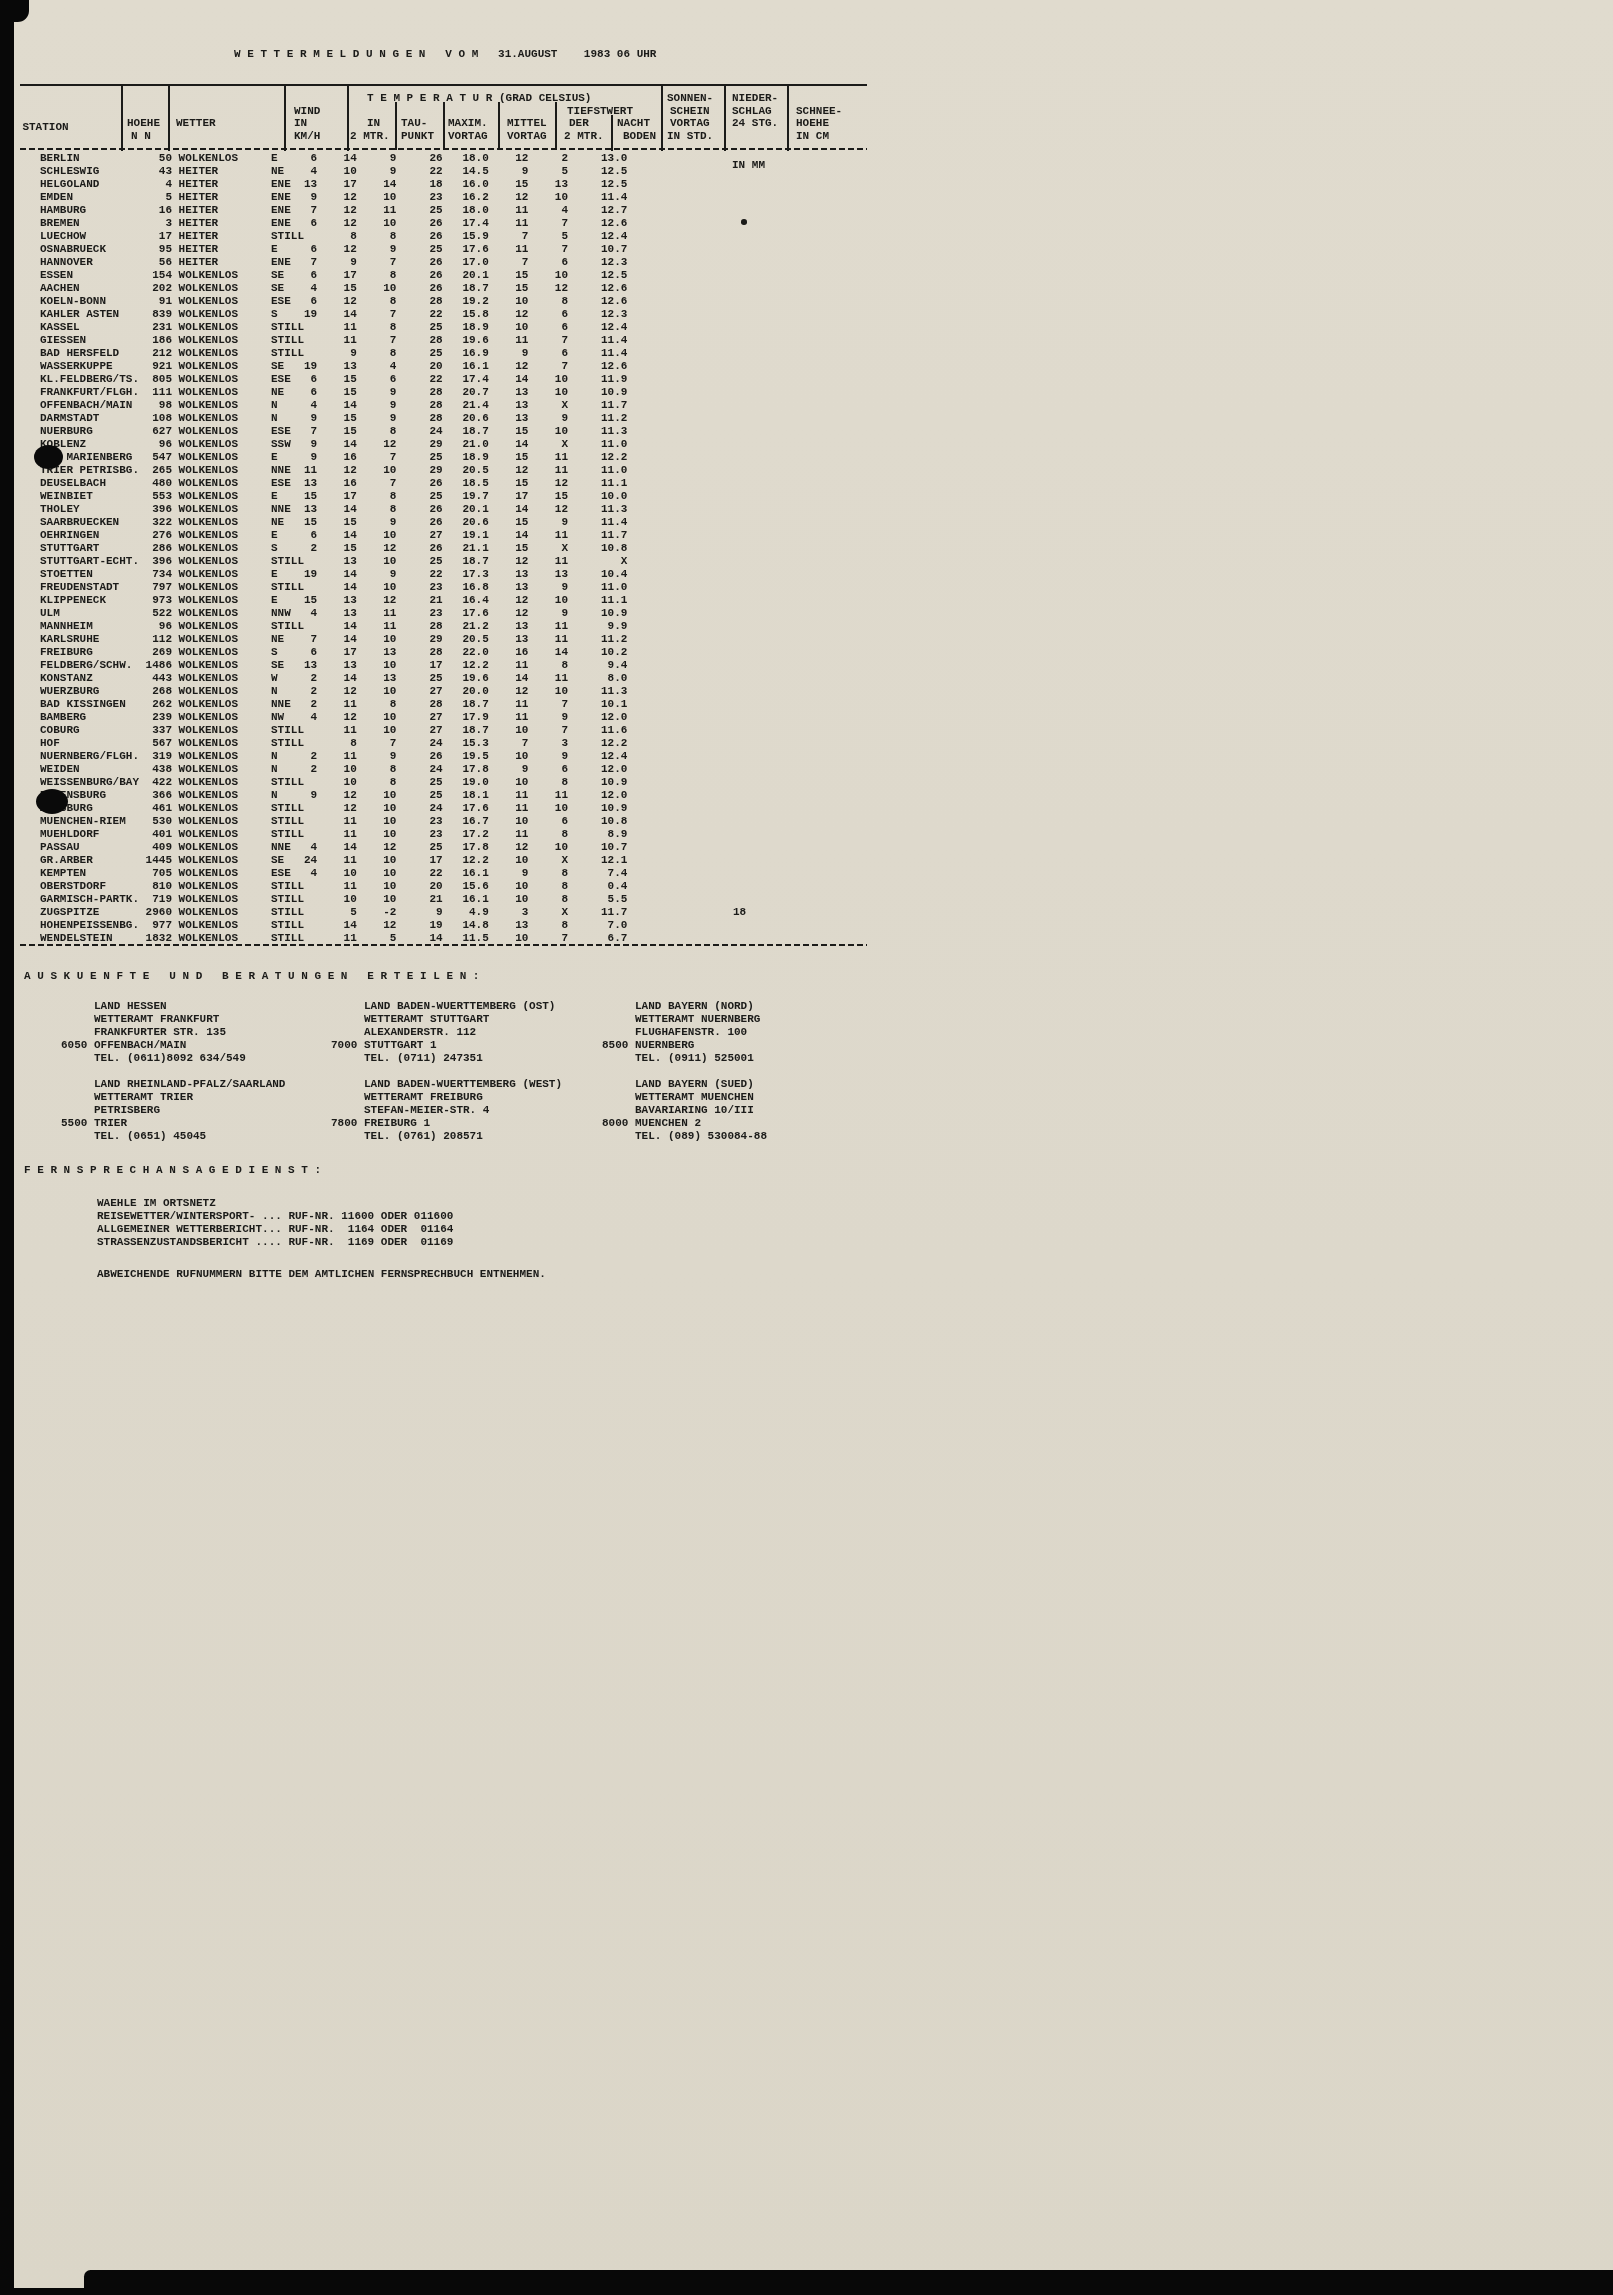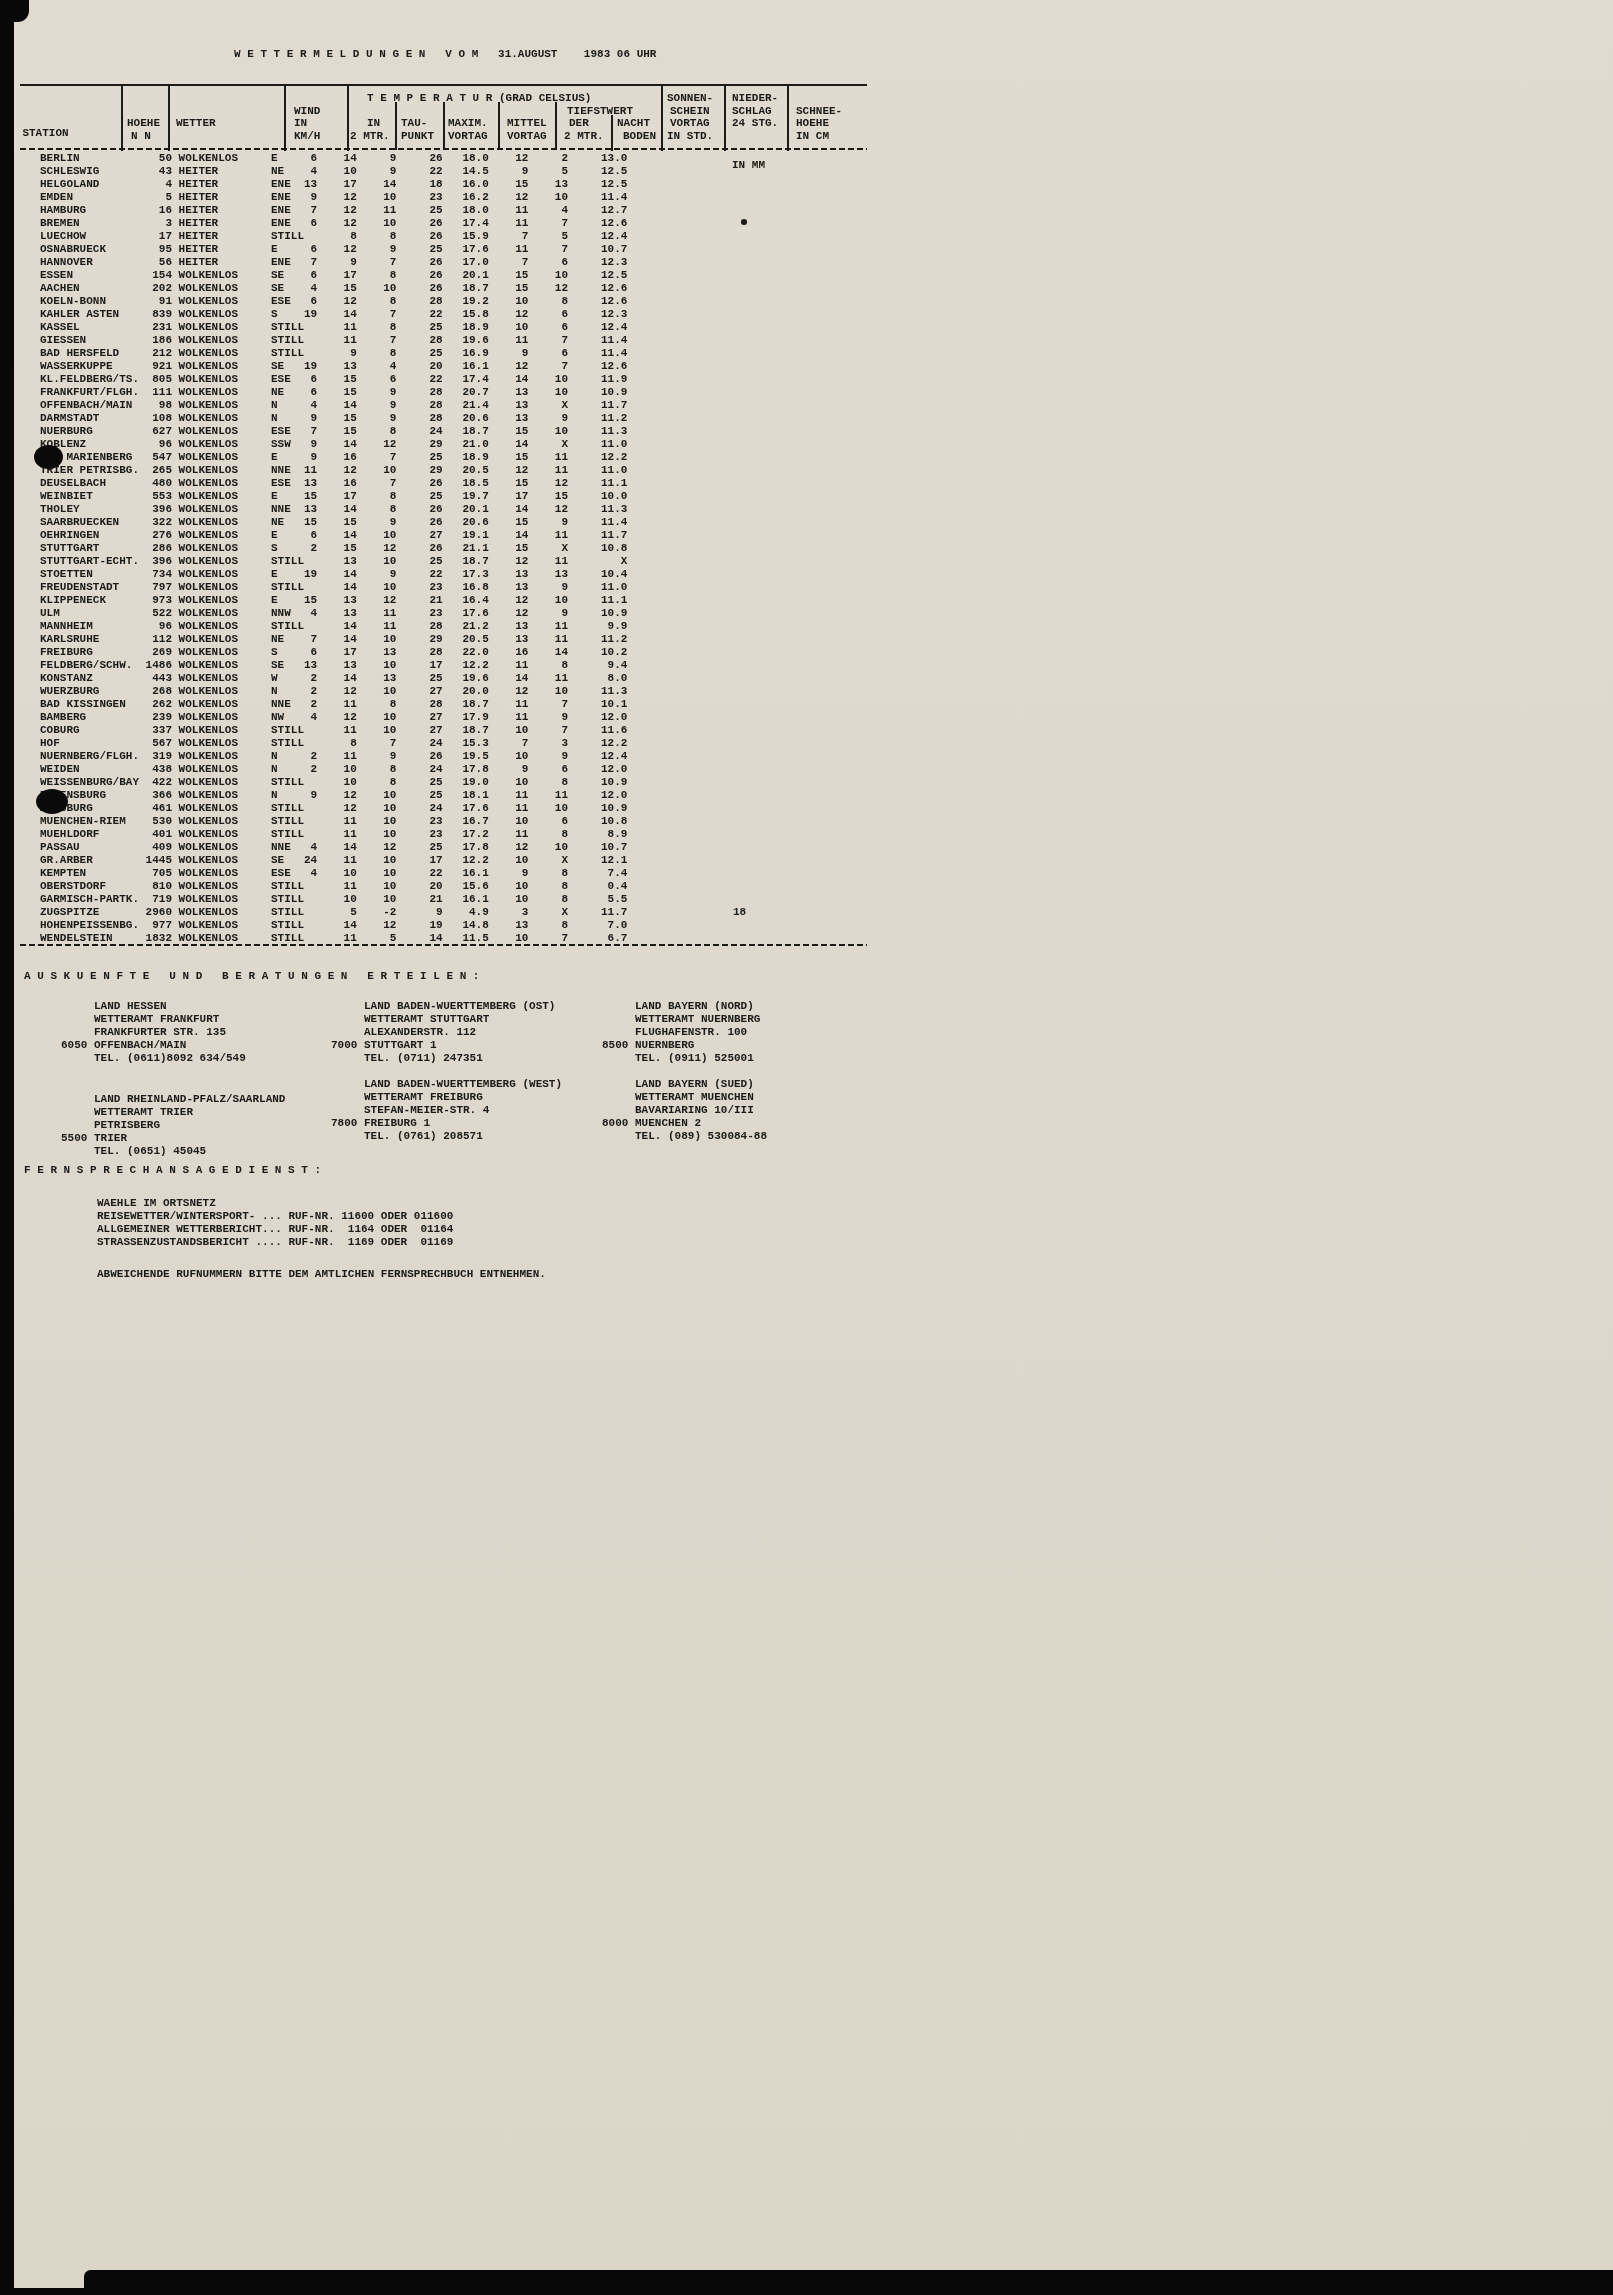--- a/index.html
+++ b/index.html
@@ -69,21 +69,21 @@
     <span class="hlab" style="left:347px;top:5.6px;">T E M P E R A T U R (GRAD CELSIUS)</span>
     <span class="hlab" style="left:647px;top:5.6px;">SONNEN-</span>
     <span class="hlab" style="left:712px;top:5.6px;">NIEDER-</span>
 
     <span class="hlab" style="left:274px;top:18.6px;">WIND</span>
     <span class="hlab" style="left:547px;top:18.6px;">TIEFSTWERT</span>
     <span class="hlab" style="left:650px;top:18.6px;">SCHEIN</span>
     <span class="hlab" style="left:712px;top:18.6px;">SCHLAG</span>
     <span class="hlab" style="left:776px;top:18.6px;">SCHNEE-</span>
 
-    <span class="hlab" style="left:2.4px;top:41px;">STATION</span>
+    <span class="hlab" style="left:2.4px;top:35px;">STATION</span>
     <span class="hlab" style="left:107px;top:31px;">HOEHE</span>
     <span class="hlab" style="left:156px;top:31px;">WETTER</span>
     <span class="hlab" style="left:274px;top:31px;">IN</span>
     <span class="hlab" style="left:347px;top:31px;">IN</span>
     <span class="hlab" style="left:381px;top:31px;">TAU-</span>
     <span class="hlab" style="left:428px;top:31px;">MAXIM.</span>
     <span class="hlab" style="left:487px;top:31px;">MITTEL</span>
     <span class="hlab" style="left:549px;top:31px;">DER</span>
     <span class="hlab" style="left:597px;top:31px;">NACHT</span>
     <span class="hlab" style="left:650px;top:31px;">VORTAG</span>
@@ -205,21 +205,21 @@
       <div>7000 STUTTGART 1</div>
       <div class="ind">TEL. (0711) 247351</div>
     </div>
     <div class="office" style="left:541px;top:0;">
       <div class="ind">LAND BAYERN (NORD)</div>
       <div class="ind">WETTERAMT NUERNBERG</div>
       <div class="ind">FLUGHAFENSTR. 100</div>
       <div>8500 NUERNBERG</div>
       <div class="ind">TEL. (0911) 525001</div>
     </div>
-    <div class="office" style="left:0;top:93px;">
+    <div class="office" style="left:0;top:78px;">
       <div class="ind">LAND RHEINLAND-PFALZ/SAARLAND</div>
       <div class="ind">WETTERAMT TRIER</div>
       <div class="ind">PETRISBERG</div>
       <div>5500 TRIER</div>
       <div class="ind">TEL. (0651) 45045</div>
     </div>
     <div class="office" style="left:270px;top:78px;">
       <div class="ind">LAND BADEN-WUERTTEMBERG (WEST)</div>
       <div class="ind">WETTERAMT FREIBURG</div>
       <div class="ind">STEFAN-MEIER-STR. 4</div>

